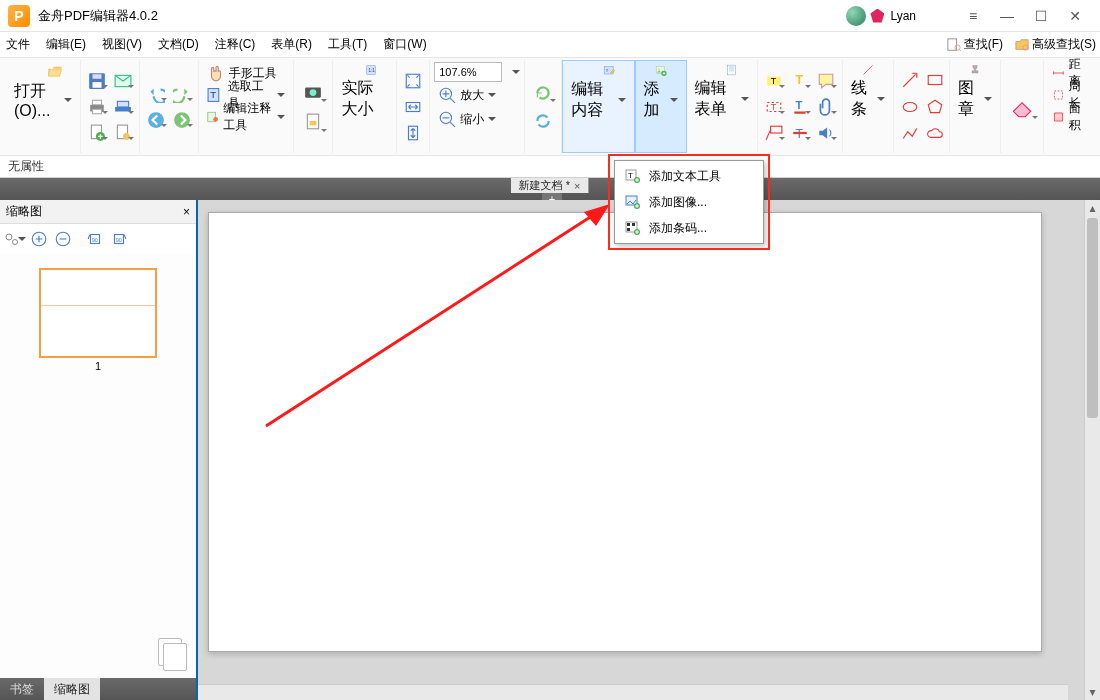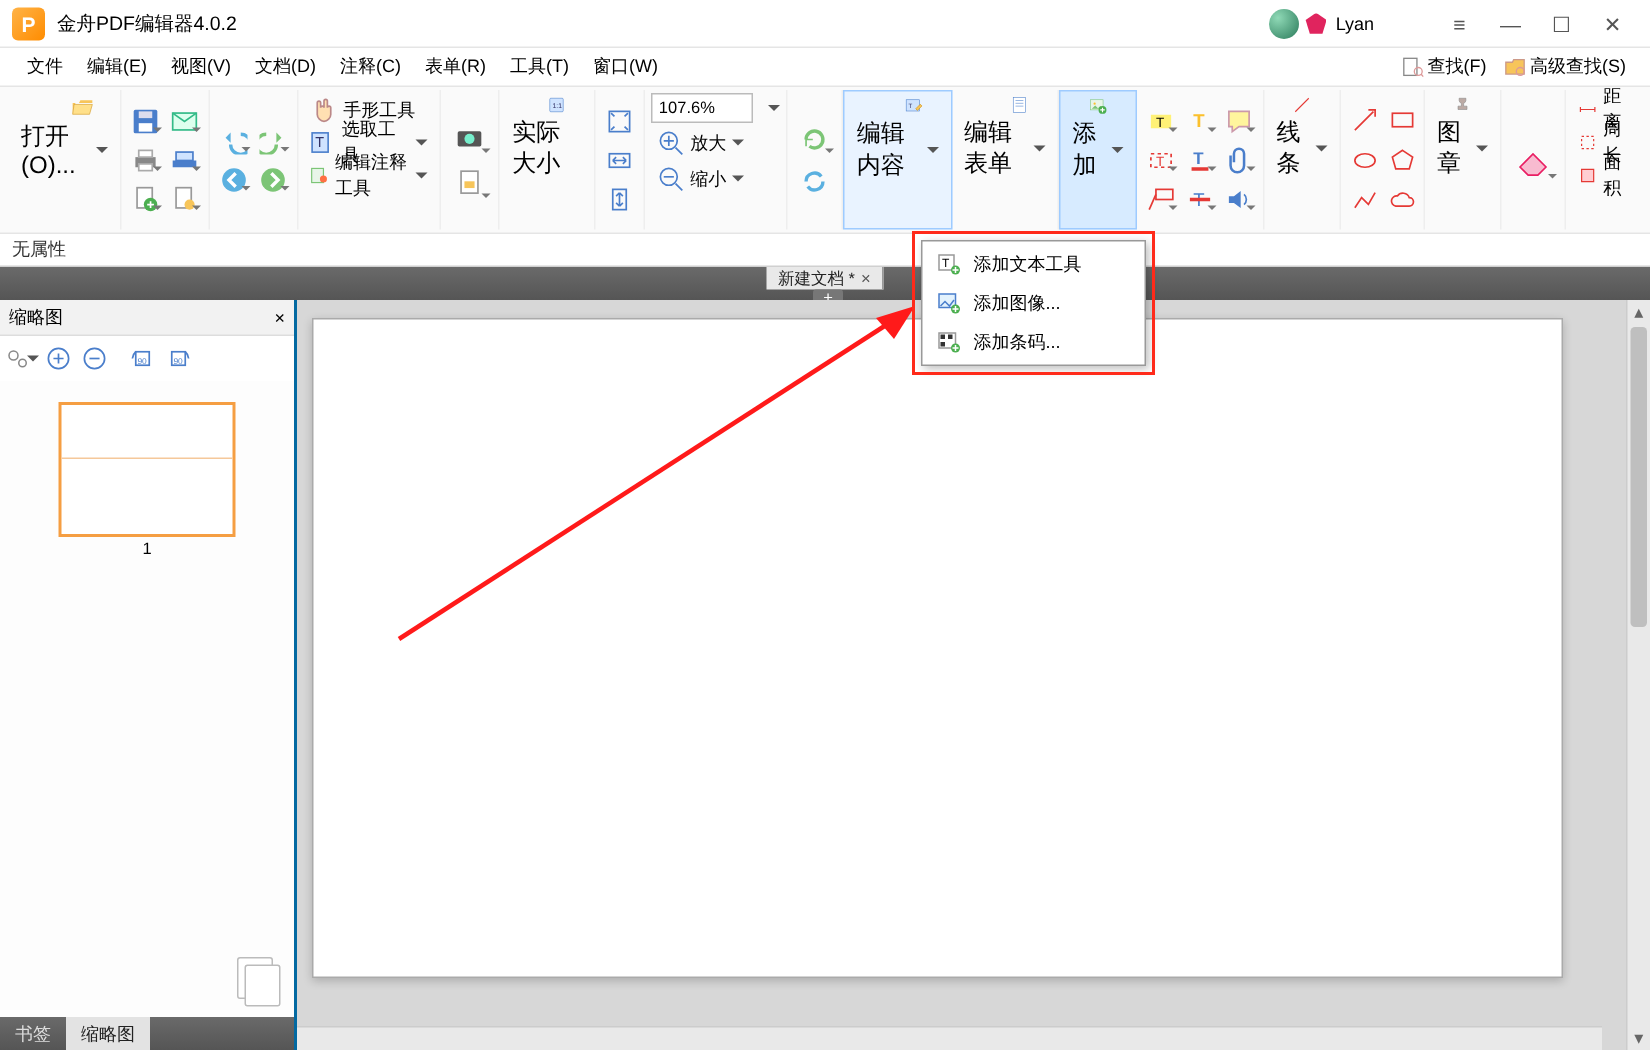--- a/index.html
+++ b/index.html
@@ -7,21 +7,21 @@
 
 .titlebar { height: 32px; display: flex; align-items: center; padding: 0 8px; border-bottom: 1px solid #e5e5e5; }
 .app-icon { width: 22px; height: 22px; background: linear-gradient(135deg,#ffb347,#ff8c00); border-radius: 4px; display: flex; align-items: center; justify-content: center; color: #fff; font-weight: bold; font-size: 14px; margin-right: 8px; }
 .app-title { flex: 0 0 auto; font-size: 13px; }
 .titlebar-spacer { flex: 1; }
 .avatar { width: 20px; height: 20px; border-radius: 50%; background: radial-gradient(circle at 30% 30%, #8fd9b6, #2a7a5a); margin-right: 4px; }
 .gem { width: 14px; height: 14px; background: #e0245e; clip-path: polygon(50% 0, 100% 35%, 80% 100%, 20% 100%, 0 35%); margin-right: 6px; }
 .user-name { margin-right: 40px; }
 .win-btn { width: 34px; height: 24px; display: flex; align-items: center; justify-content: center; color: #555; font-size: 14px; cursor: pointer; }
 
-.menubar { height: 26px; display: flex; align-items: center; padding: 0 12px; border-bottom: 1px solid #e5e5e5; gap: 4px; justify-content: flex-end; }
+.menubar { height: 26px; display: flex; align-items: center; padding: 0 0; border-bottom: 1px solid #e5e5e5; gap: 4px; justify-content: flex-end; }
 .menu-item { padding: 2px 6px; cursor: pointer; }
 .menu-spacer { flex: 1; }
 .find-btn { display: flex; align-items: center; gap: 3px; padding: 2px 4px; cursor: pointer; }
 .find-icon { width: 14px; height: 16px; display:inline-block; }
 
 .toolbar { height: 98px; display: flex; align-items: stretch; padding: 2px 6px; border-bottom: 1px solid #e5e5e5; background: #fafafa; }
 .tgroup { display: flex; flex-direction: column; align-items: center; padding: 2px 4px; border-right: 1px solid #eee; }
 .tgroup:last-child { border-right: none; }
 .big-btn { display: flex; flex-direction: column; align-items: flex-end; justify-content: flex-end; height: 60px; cursor: pointer; padding: 2px 4px; }
 .big-btn .lbl { font-size: 16px; margin-top: 2px; display: flex; align-items: center; gap: 2px; }
@@ -326,46 +326,46 @@
           <text x="7" y="18" font-size="11" fill="#336">T</text>
           <path d="M20 20l8-8 3 3-8 8z" fill="#f7c55a" stroke="#c80"></path>
         </svg>
       <span class="lbl">
           <span>编辑内容</span>
           <span class="caret"></span>
         </span>
     </div>
   </div>
 
-  <div class="tgroup">
-    <div class="big-btn">
-      <svg class="bigico" viewBox="0 0 32 32">
-          <rect x="4" y="3" width="22" height="26" fill="#fff" stroke="#4a7ecb"></rect>
-          <line x1="8" y1="8" x2="22" y2="8" stroke="#4a7ecb"></line>
-          <line x1="8" y1="13" x2="22" y2="13" stroke="#4a7ecb"></line>
-          <line x1="8" y1="18" x2="22" y2="18" stroke="#4a7ecb"></line>
-        </svg>
-      <span class="lbl">
-          <span>编辑表单</span>
-          <span class="caret"></span>
-        </span>
-    </div>
-  </div>
-
   <div class="tgroup bordered" style="background:#d7ebff">
     <div class="big-btn">
       <svg class="bigico" viewBox="0 0 32 32">
           <rect x="3" y="4" width="22" height="18" fill="#e8f5e9" stroke="#7cc576"></rect>
           <circle cx="10" cy="11" r="2" fill="#fbc02d"></circle>
           <path d="M5 20l6-6 5 5 4-4 5 5H5z" fill="#7cc576"></path>
           <circle cx="24" cy="22" r="7" fill="#4caf50"></circle>
           <path d="M24 18v8M20 22h8" stroke="#fff" stroke-width="2"></path>
         </svg>
       <span class="lbl">
           <span>添加</span>
+          <span class="caret"></span>
+        </span>
+    </div>
+  </div>
+
+  <div class="tgroup">
+    <div class="big-btn">
+      <svg class="bigico" viewBox="0 0 32 32">
+          <rect x="4" y="3" width="22" height="26" fill="#fff" stroke="#4a7ecb"></rect>
+          <line x1="8" y1="8" x2="22" y2="8" stroke="#4a7ecb"></line>
+          <line x1="8" y1="13" x2="22" y2="13" stroke="#4a7ecb"></line>
+          <line x1="8" y1="18" x2="22" y2="18" stroke="#4a7ecb"></line>
+        </svg>
+      <span class="lbl">
+          <span>编辑表单</span>
           <span class="caret"></span>
         </span>
     </div>
   </div>
 
   <div class="tgroup" style="justify-content:center">
     <div class="mini-grid" style="grid-template-columns:repeat(3,24px)">
       <div class="mini-btn mini-drop">
           <svg class="ico" viewBox="0 0 16 16">
             <rect x="2" y="4" width="12" height="8" fill="#fff176"></rect>

